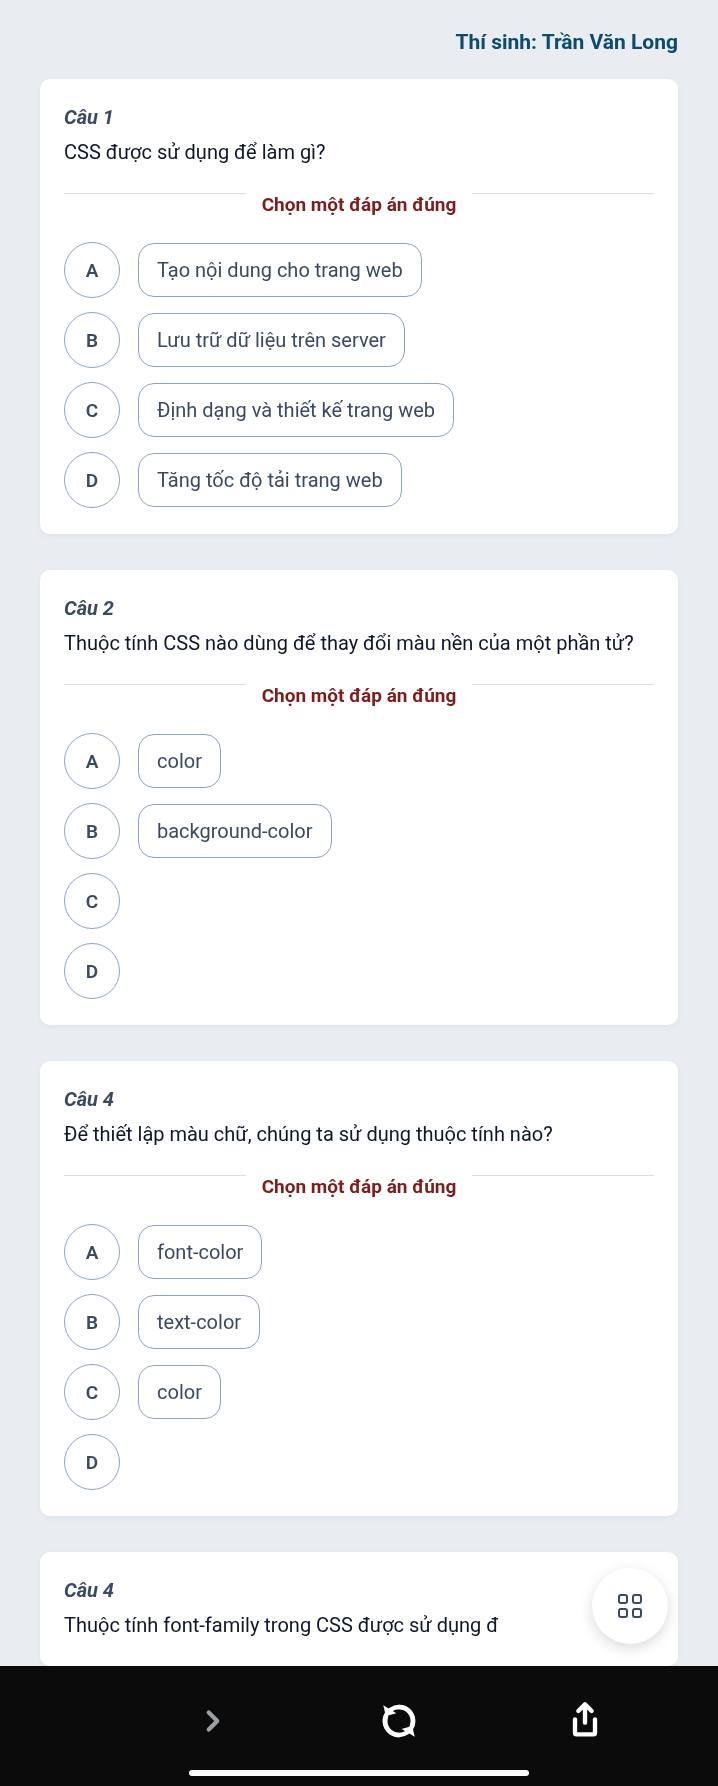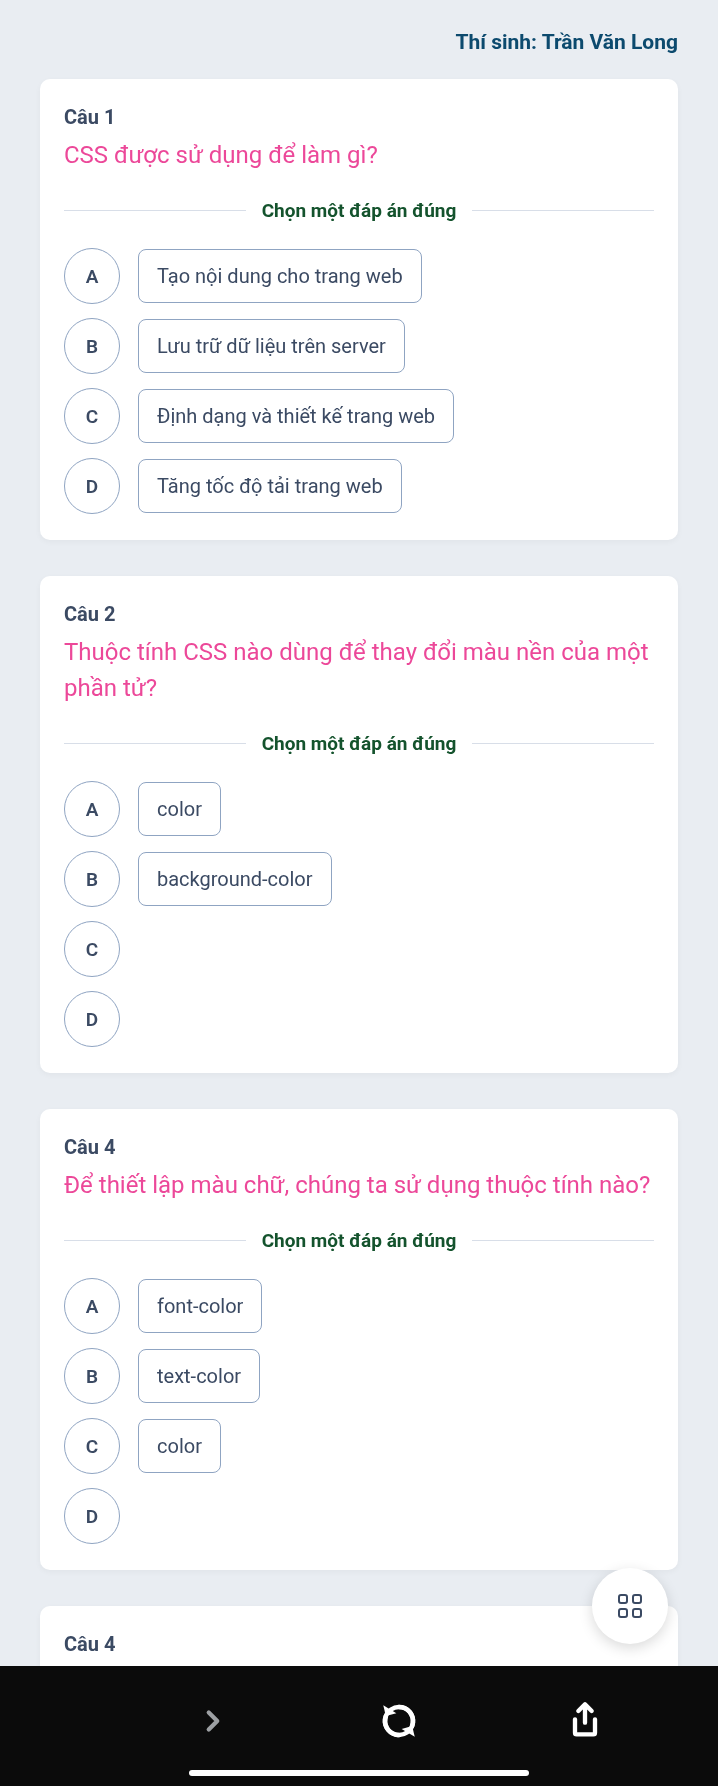--- a/index.html
+++ b/index.html
@@ -29,33 +29,33 @@
     border-radius: 10px;
     box-shadow: 0 2px 6px rgba(0,0,0,0.04);
     padding: 26px 24px;
     margin-bottom: 36px;
   }
   .q-number {
     font-weight: 700;
     font-size: 20px;
     color: #3b4a63;
     margin-bottom: 8px;
+    font-style: italic;
   }
   .q-text {
-    font-size: 24px;
-    color: #ec4899;
+    font-size: 20px;
+    color: #0f172a;
     line-height: 1.5;
     margin-bottom: 26px;
   }
   .instruction {
     display: flex;
-    align-items: center;
     font-weight: 700;
     font-size: 19px;
-    color: #14532d;
+    color: #7f1d1d;
     margin-bottom: 26px;
   }
   .instruction::before,
   .instruction::after {
     content: "";
     flex: 1;
     height: 1px;
     background: #d8dee8;
   }
   .instruction span { padding: 0 16px; }
@@ -74,21 +74,21 @@
     justify-content: center;
     font-weight: 600;
     font-size: 19px;
     color: #3b4a63;
     margin-right: 18px;
     flex-shrink: 0;
     background: #fff;
   }
   .option-text {
     border: 1.5px solid #8fa4c2;
-    border-radius: 8px;
+    border-radius: 16px;
     padding: 12px 18px;
     font-size: 20px;
     color: #3b4a63;
     background: #fff;
     line-height: 1.4;
   }
   .fab {
     position: absolute;
     right: 50px;
     bottom: 142px;
@@ -193,20 +193,21 @@
       <div class="option-letter">C</div>
       <div class="option-text">color</div>
     </div>
     <div class="option-row">
       <div class="option-letter">D</div>
     </div>
   </div>
 
   <div class="card" style="margin-bottom:0;">
     <div class="q-number">Câu 4</div>
+    <div class="q-text" style="margin-bottom:0;">Thuộc tính font-family trong CSS được sử dụng đ</div>
   </div>
 </div>
 
 <div class="fab">
   <div class="grid-icon">
     <div></div>
       <div></div>
       <div></div>
       <div></div>
   </div>

